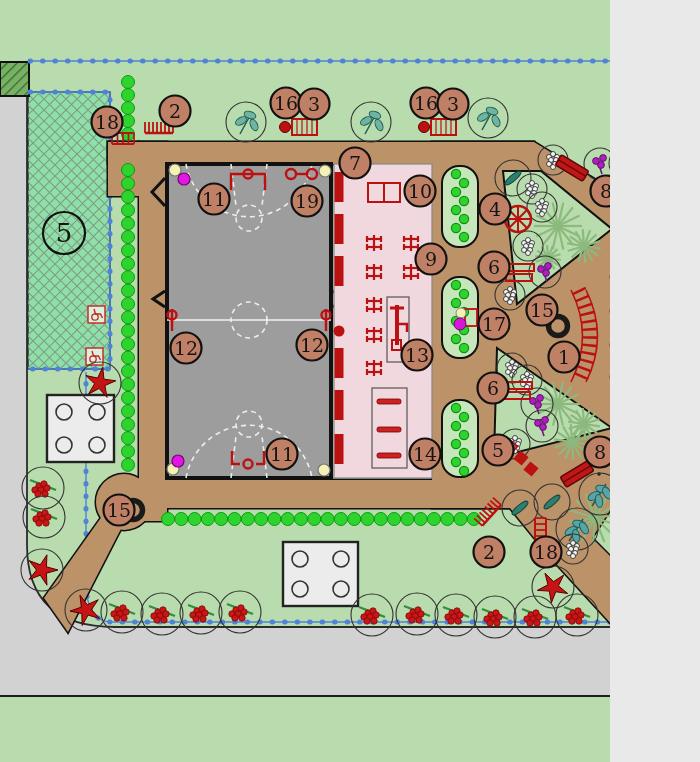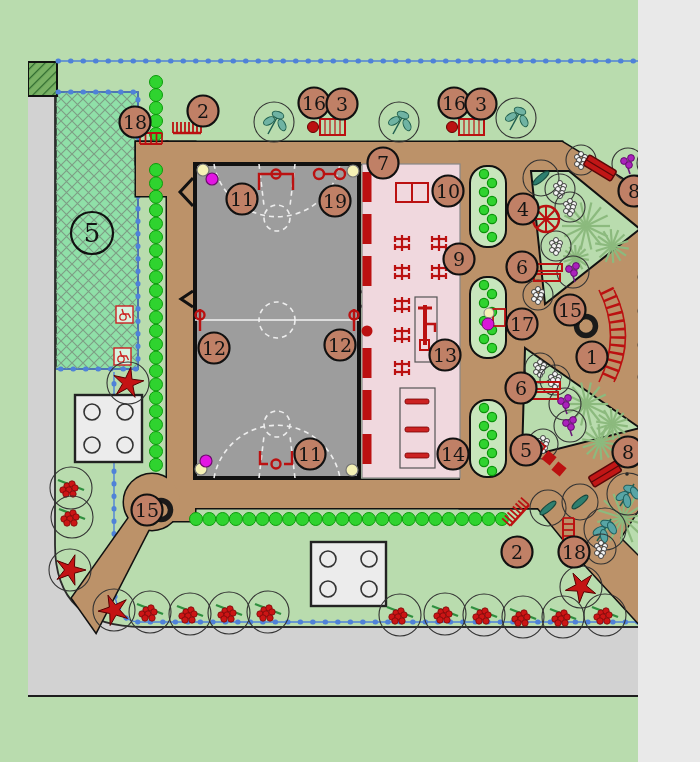--- a/index.html
+++ b/index.html
@@ -1,17 +1,17 @@
 <!DOCTYPE html>
 <html><head>
 <meta charset="utf-8">
 <style>
   html,body{margin:0;padding:0;background:#e9e9e9;}
   #wrap{position:relative;width:610px;height:762px;overflow:hidden;background:#b9dcae;
-        font-family:"DejaVu Serif", serif;padding-left:28px;}
+        font-family:"DejaVu Serif", serif;}
   svg{display:block}
   text.callout{font-family:"DejaVu Serif", serif;fill:#141414;}
 </style>
 </head>
 <body>
 
 <div id="wrap">
   <svg id="plansvg" width="700" height="762" viewBox="0 0 700 762">
       <defs>
         <pattern id="xh" width="11" height="11" patternUnits="userSpaceOnUse">

